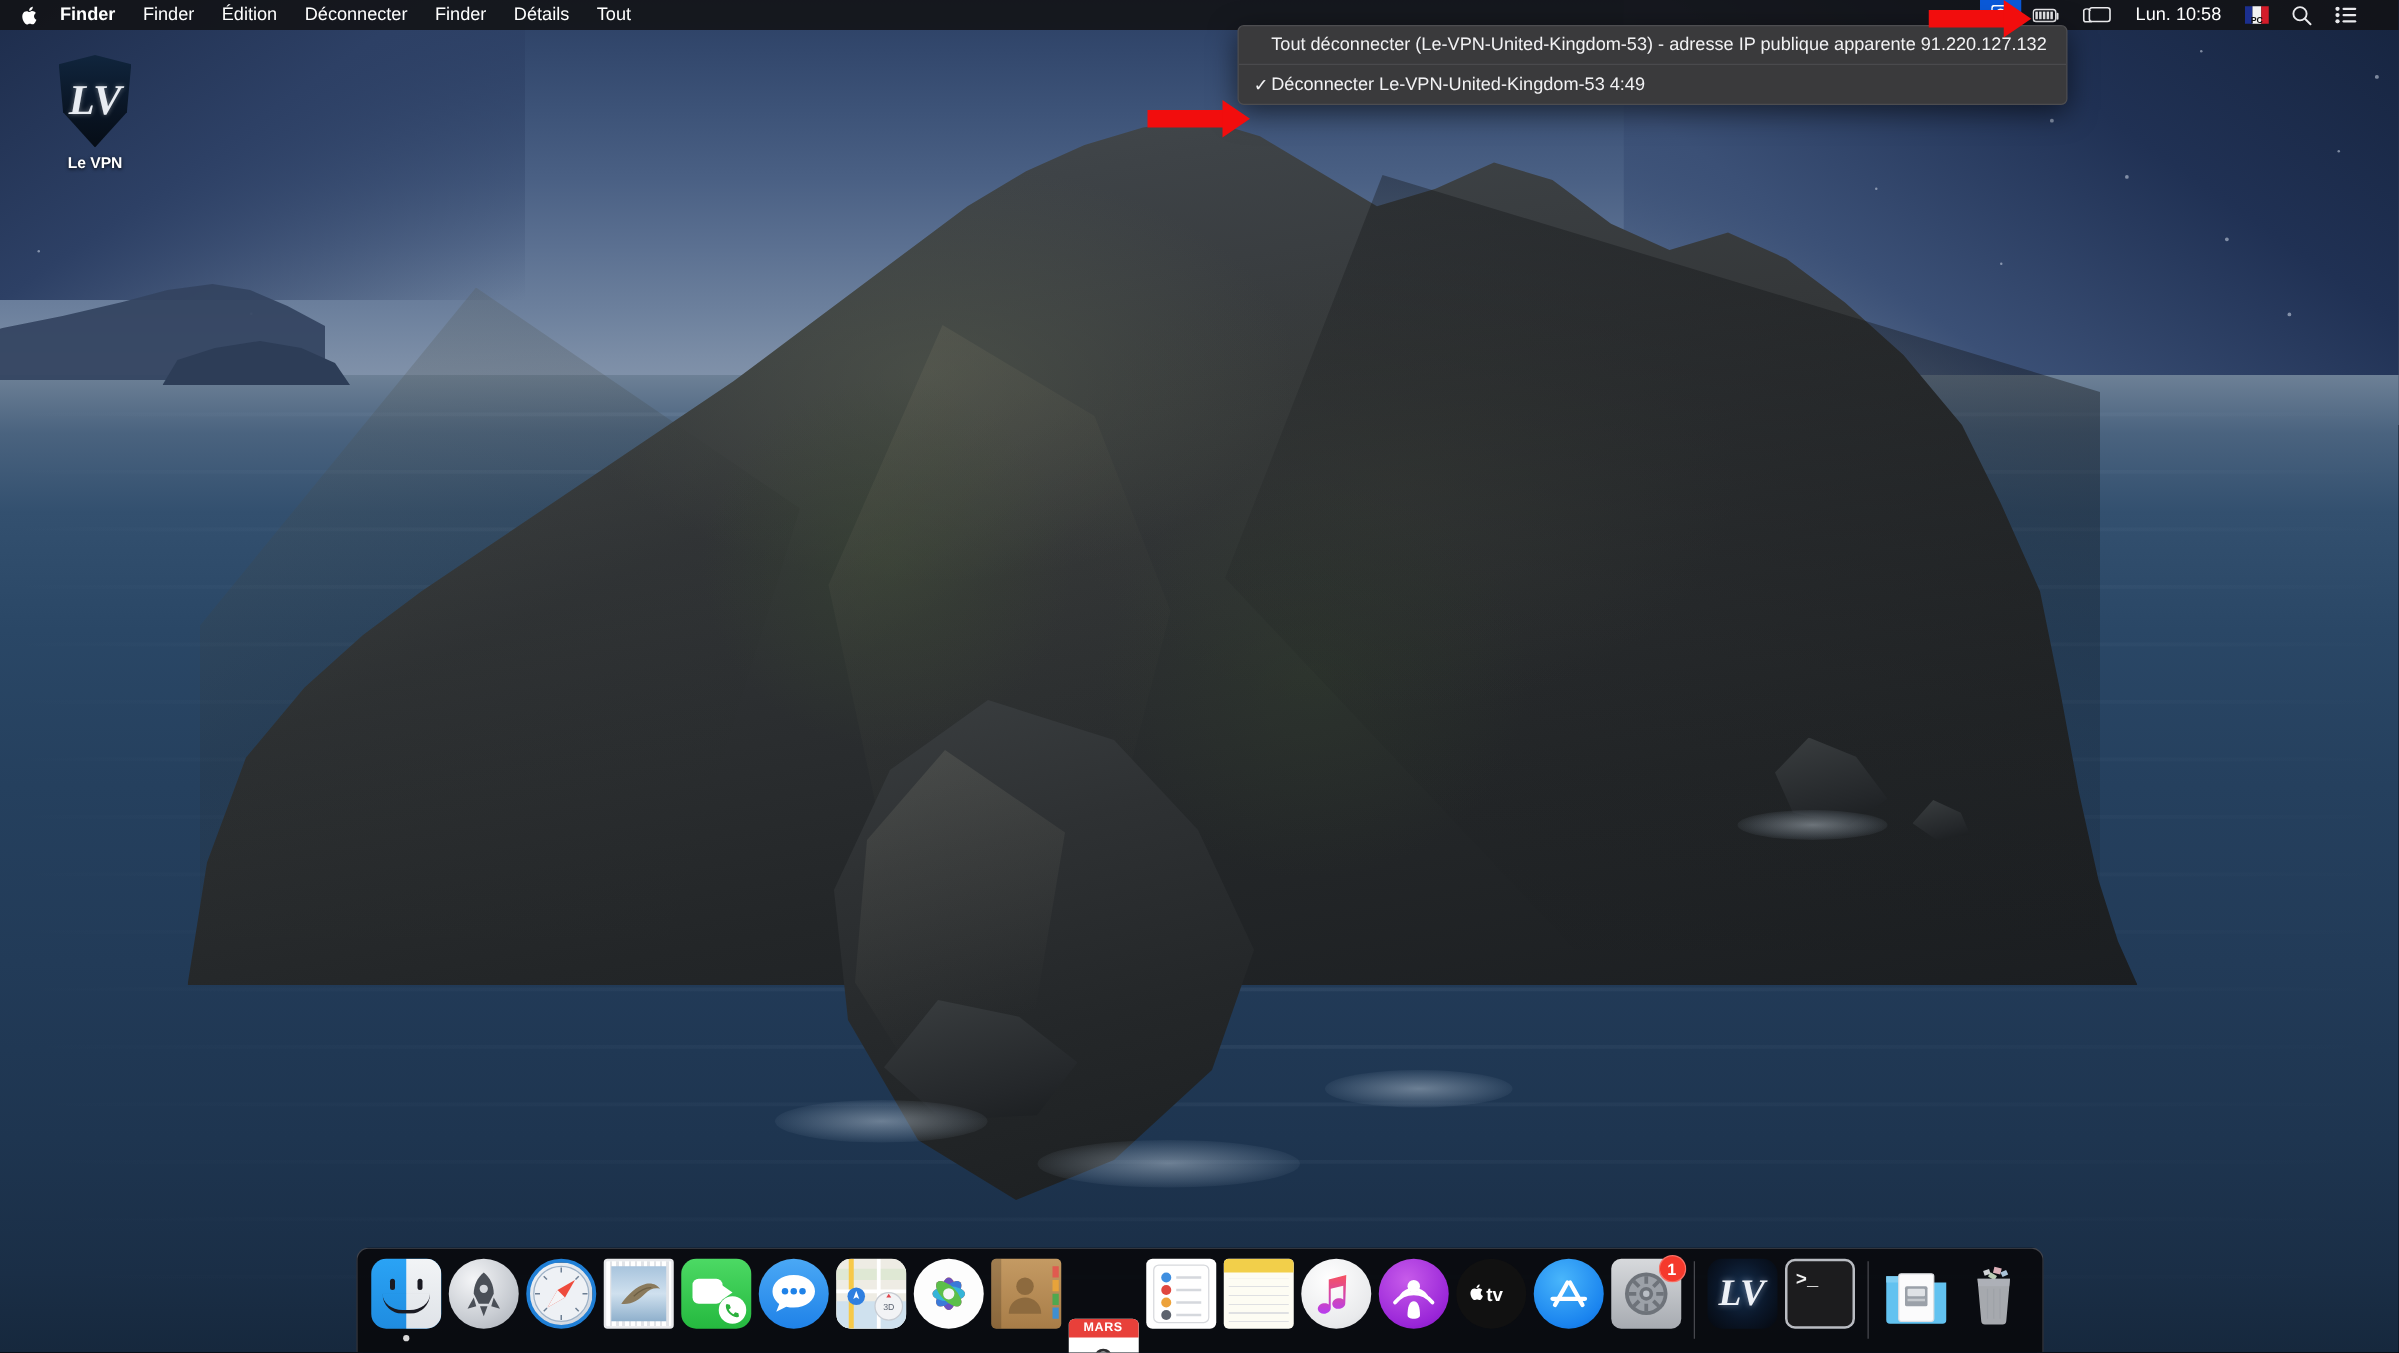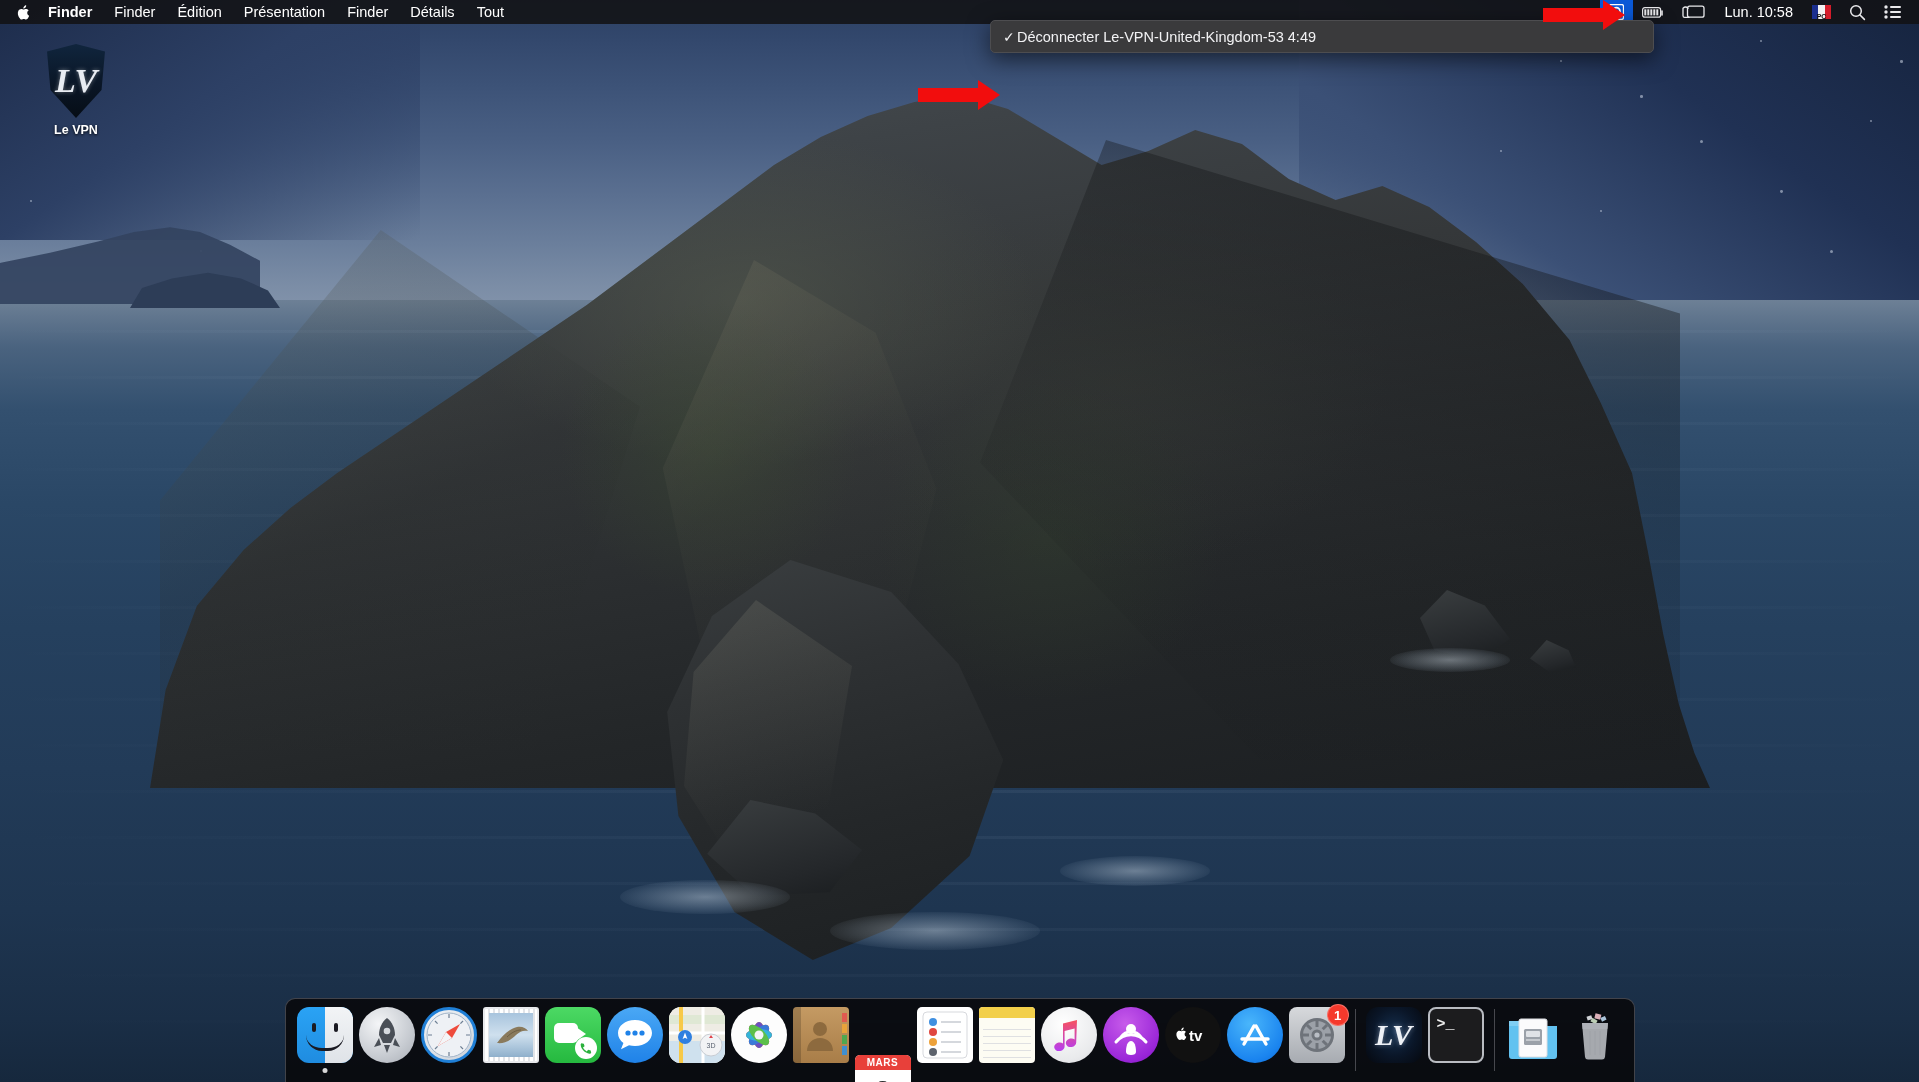--- a/index.html
+++ b/index.html
@@ -118,21 +118,21 @@
     position:absolute; left:0; top:0; width:1919px; height:24px;
     background:rgba(18,18,20,.88);
     display:flex; align-items:center;
     color:#fff; font-size:14.5px;
     z-index:50;
   }
   .mb-left{ display:flex; align-items:center; height:24px; }
   .mb-apple{ padding:0 13px 0 16px; display:flex; align-items:center; }
   .mb-item{ padding:0 11px; height:24px; display:flex; align-items:center; white-space:nowrap; }
   .mb-item.bold{ font-weight:bold; padding-left:5px; }
-  .mb-right{ margin-left:auto; display:flex; align-items:center; height:24px; padding-right:8px; }
+  .mb-right{ margin-left:auto; display:flex; align-items:center; height:24px; padding-right:24px; }
   .mb-status{ height:24px; display:flex; align-items:center; padding:0 9px; }
   .mb-status.active{ background:#0a59d8; }
   .mb-clock{ padding:0 10px; font-size:14.5px; white-space:nowrap; }
 
   
   #vpnmenu{
     position:absolute; left:990px; top:20px; width:664px;
     background:#3a3a3c;
     border:1px solid #4d4d50;
     border-radius:5px;
@@ -335,21 +335,21 @@
 <div id="menubar">
   <div class="mb-left">
     <div class="mb-apple">
       <svg width="14" height="17" viewBox="0 0 14 17">
         <path fill="#ffffff" d="M11.2 9c0-1.8 1.4-2.6 1.5-2.7-0.8-1.2-2.1-1.4-2.5-1.4-1.1-0.1-2.1 0.6-2.6 0.6-0.5 0-1.4-0.6-2.3-0.6-1.2 0-2.3 0.7-2.9 1.8-1.2 2.1-0.3 5.3 0.9 7 0.6 0.8 1.3 1.8 2.2 1.8 0.9 0 1.2-0.6 2.3-0.6 1.1 0 1.3 0.6 2.3 0.5 0.9 0 1.5-0.8 2.1-1.7 0.7-1 0.9-1.9 0.9-2-0.1 0-1.9-0.7-1.9-2.7zM9.5 3.6c0.5-0.6 0.8-1.4 0.7-2.3-0.7 0-1.6 0.5-2.1 1.1-0.5 0.5-0.9 1.4-0.8 2.2 0.8 0.1 1.6-0.4 2.2-1z"></path>
       </svg>
     </div>
     <div class="mb-item bold">Finder</div>
     <div class="mb-item">Finder</div>
     <div class="mb-item">Édition</div>
-    <div class="mb-item">Présentation</div>
+    <div class="mb-item">Déconnecter</div>
     <div class="mb-item">Finder</div>
     <div class="mb-item">Détails</div>
     <div class="mb-item">Tout</div>
   </div>
 
   <div class="mb-right">
     <div class="mb-status active">
       <svg width="15" height="16" viewBox="0 0 15 16">
         <rect x="0.5" y="0.5" width="14" height="15" rx="2" fill="none" stroke="#ffffff" stroke-width="1.3"></rect>
         <path d="M4 12 V7.2 a3.5 3.5 0 0 1 7 0 V12" fill="none" stroke="#ffffff" stroke-width="1.7"></path>
@@ -395,20 +395,24 @@
         <circle cx="2" cy="7" r="1.7" fill="#e9e9ec"></circle>
         <rect x="6" y="6.1" width="11" height="1.9" rx="0.95" fill="#e9e9ec"></rect>
         <circle cx="2" cy="12" r="1.7" fill="#e9e9ec"></circle>
         <rect x="6" y="11.1" width="11" height="1.9" rx="0.95" fill="#e9e9ec"></rect>
       </svg>
     </div>
   </div>
 </div>
 
 <div id="vpnmenu">
+  <div class="menu-row">
+    <span class="menu-check"></span>
+    <span class="menu-label">Tout déconnecter (Le-VPN-United-Kingdom-53) - adresse IP publique apparente 91.220.127.132</span>
+  </div>
   <div class="menu-row">
     <span class="menu-check">✓</span>
     <span class="menu-label">Déconnecter Le-VPN-United-Kingdom-53 4:49</span>
   </div>
 </div>
 
 <div class="arrow" style="left:1543px; top:0px; width:88px; height:30px;">
   <div class="shaft" style="left:0; top:8px; width:62px; height:14px;"></div>
   <div class="head" style="left:60px; top:0px;"></div>
 </div>

